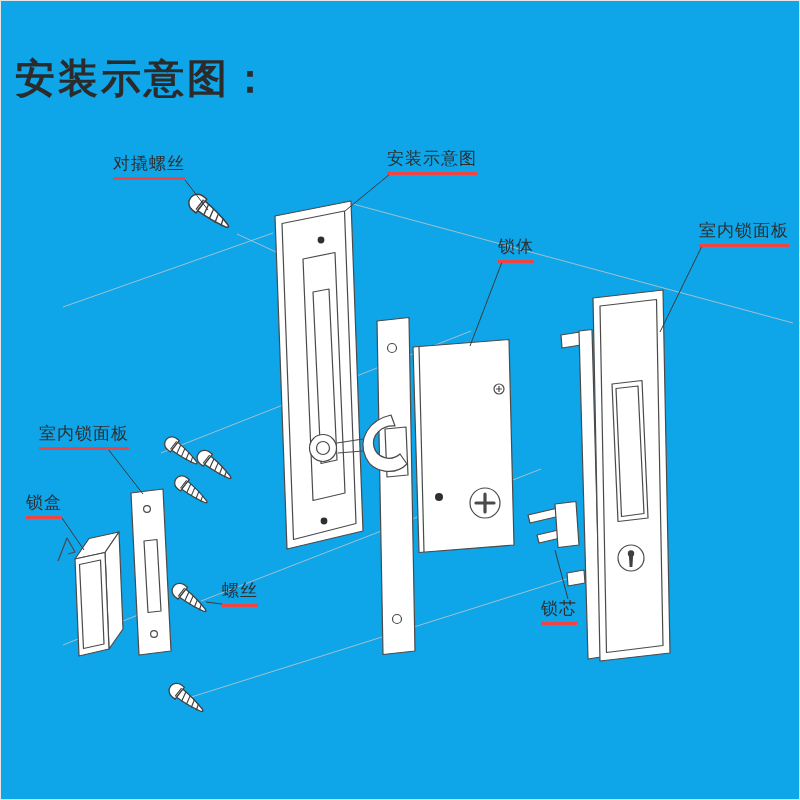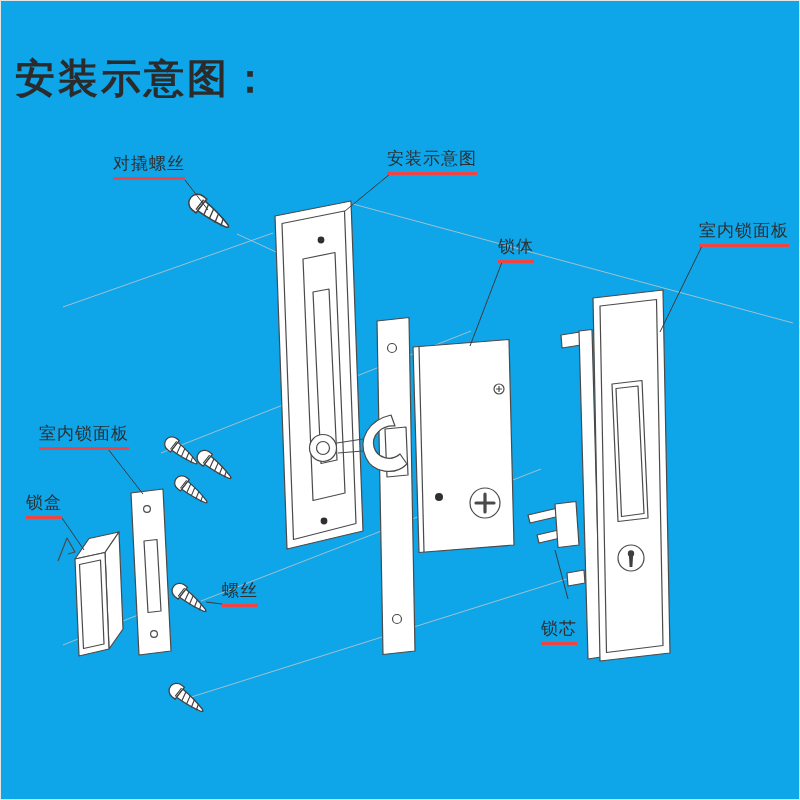--- a/index.html
+++ b/index.html
@@ -146,15 +146,15 @@
   <div class="label" style="left:497px;top:236px;text-align:right;">锁体</div>
 
   <div class="label" style="left:698px;top:220px;">室内锁面板</div>
 
   <div class="label" style="left:38px;top:423px;">室内锁面板</div>
 
   <div class="label" style="left:25px;top:492px;text-align:center;">锁盒</div>
 
   <div class="label" style="left:221px;top:580px;">螺丝</div>
 
-  <div class="label" style="left:540px;top:618px;">锁芯</div>
+  <div class="label" style="left:540px;top:598px;">锁芯</div>
 
 </div>
 
 </body></html>

